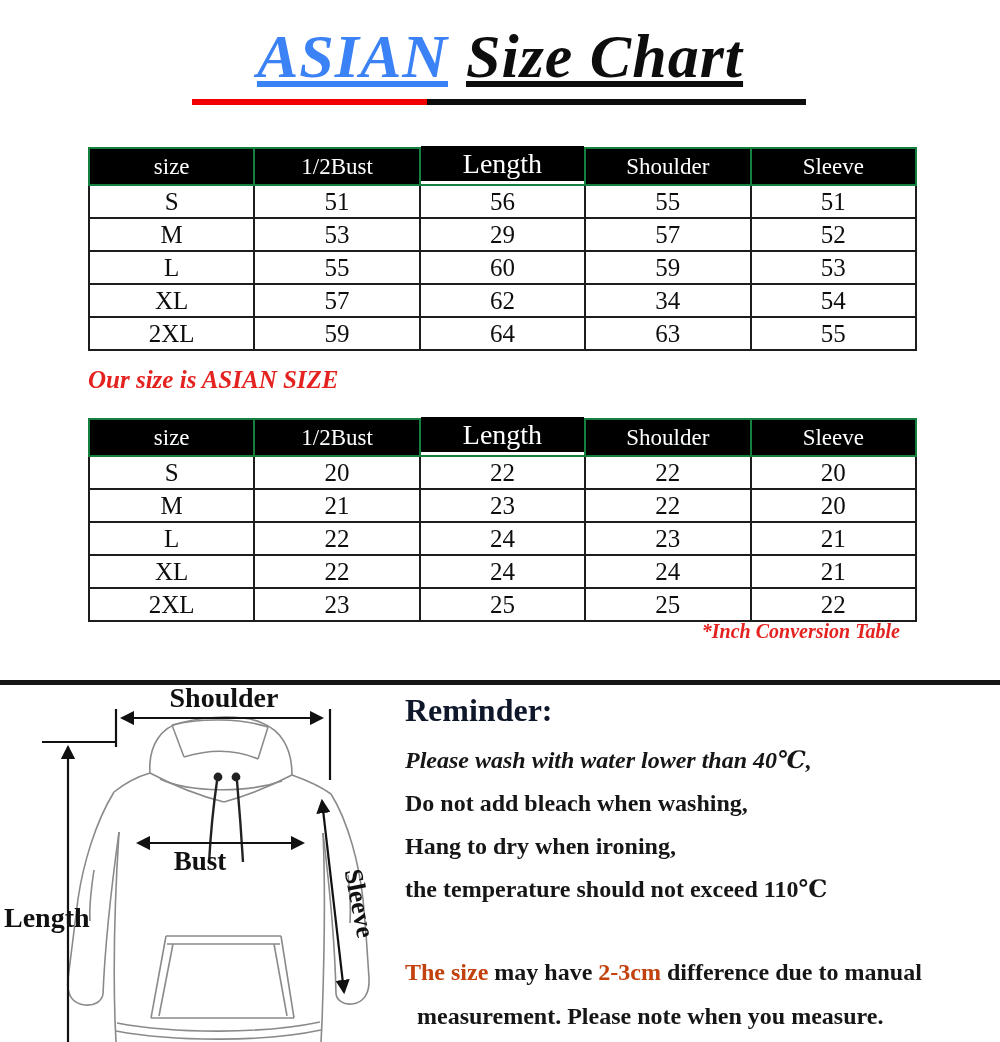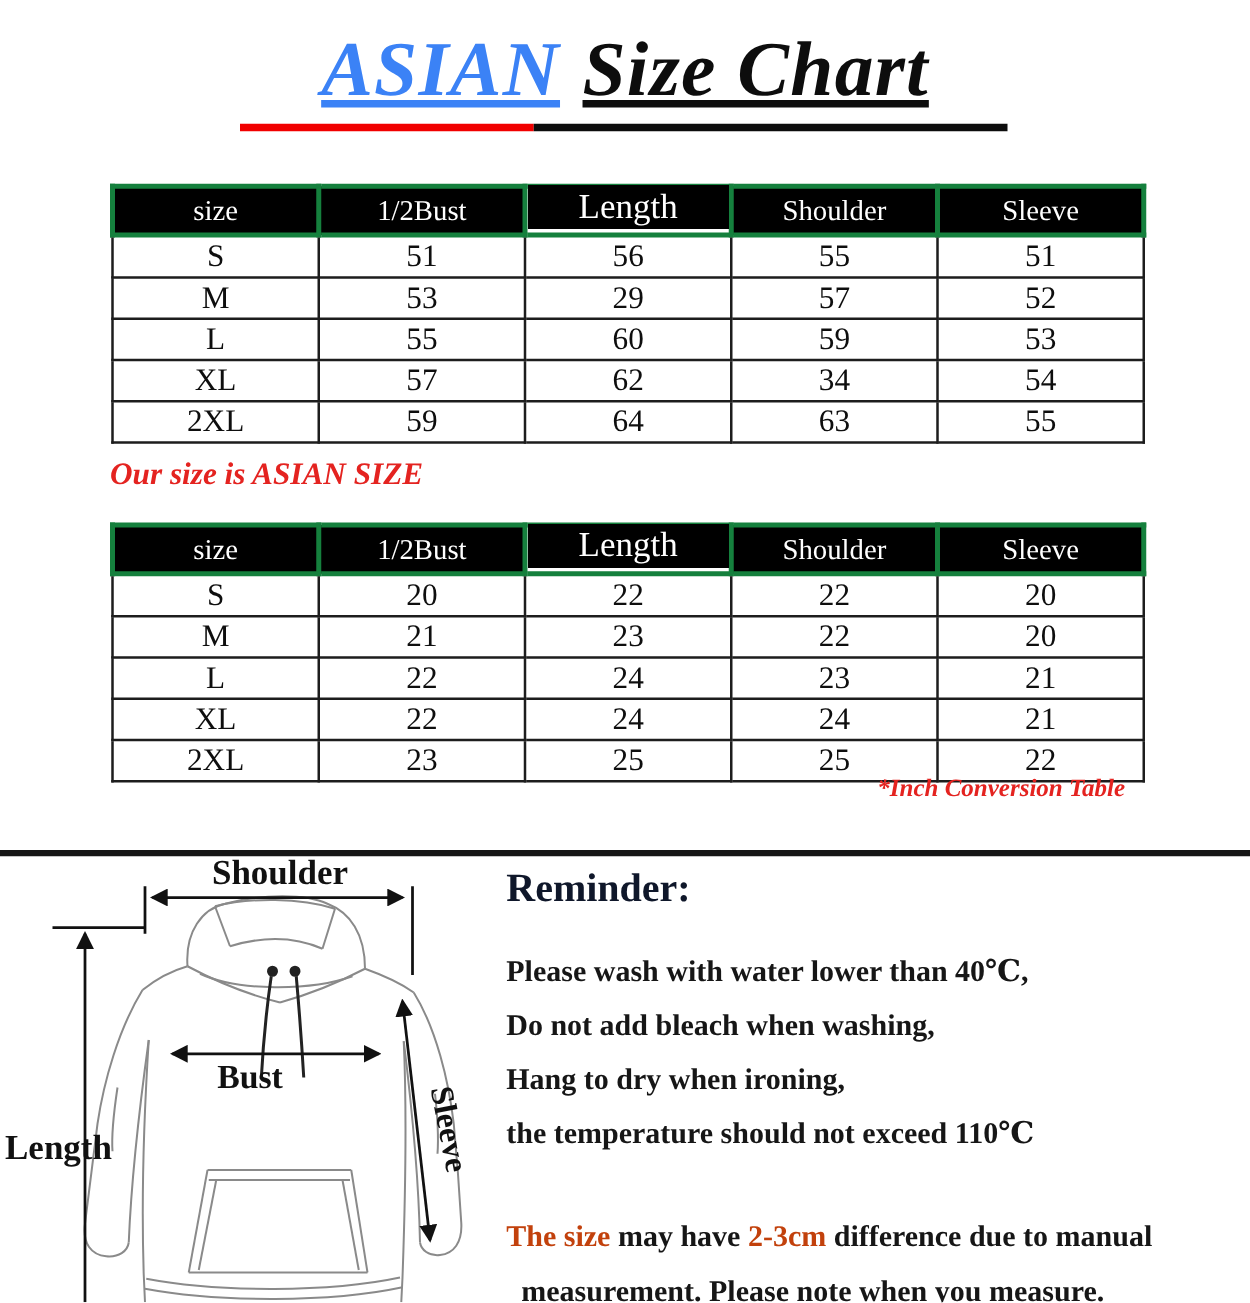--- a/index.html
+++ b/index.html
@@ -31,21 +31,21 @@
     position:absolute;left:88px;width:829px;
     border-collapse:collapse;table-layout:fixed;
     background:#fff;
   }
   table.size-table.cm{top:147px;}
   table.size-table.inch{top:418px;}
   table.size-table th{
     background:#000;color:#fff;
     font-weight:normal;font-size:23px;
     height:33px;text-align:center;
-    border:4px solid #15803d;
+    border:2px solid #15803d;
   }
   table.size-table th.col2{font-size:28px;transform:translateY(-3px);}
   table.size-table td{
     border:2px solid #1d1d1d;
     text-align:center;vertical-align:middle;
     font-size:25px;height:29px;line-height:29px;
     color:#0e0e0e;
   }
   
   .red-note{
@@ -71,21 +71,21 @@
   .reminder{position:absolute;left:405px;top:691px;width:590px;}
   .reminder-heading{
     margin:0;color:#0f172a;
     font-size:32px;line-height:38px;font-weight:bold;
   }
   .reminder-line{
     margin:0;font-size:24px;line-height:43px;font-weight:bold;color:#161616;
     font-family:"Liberation Serif","DejaVu Serif","DejaVu Sans",serif;
     white-space:nowrap;
   }
-  .reminder-line.first{margin-top:28px;}
+  .reminder-line.first{margin-top:10px;font-style:italic;}
   .size-note{
     margin:39px 0 0 0;font-size:24px;line-height:44px;font-weight:bold;color:#161616;
     font-family:"Liberation Serif","DejaVu Serif","DejaVu Sans",serif;
   }
   .size-note .seg-red{color:#c2410c;}
   .size-note .note-line2{display:block;padding-left:12px;white-space:nowrap;}
 </style>
 </head>
 <body>
 

